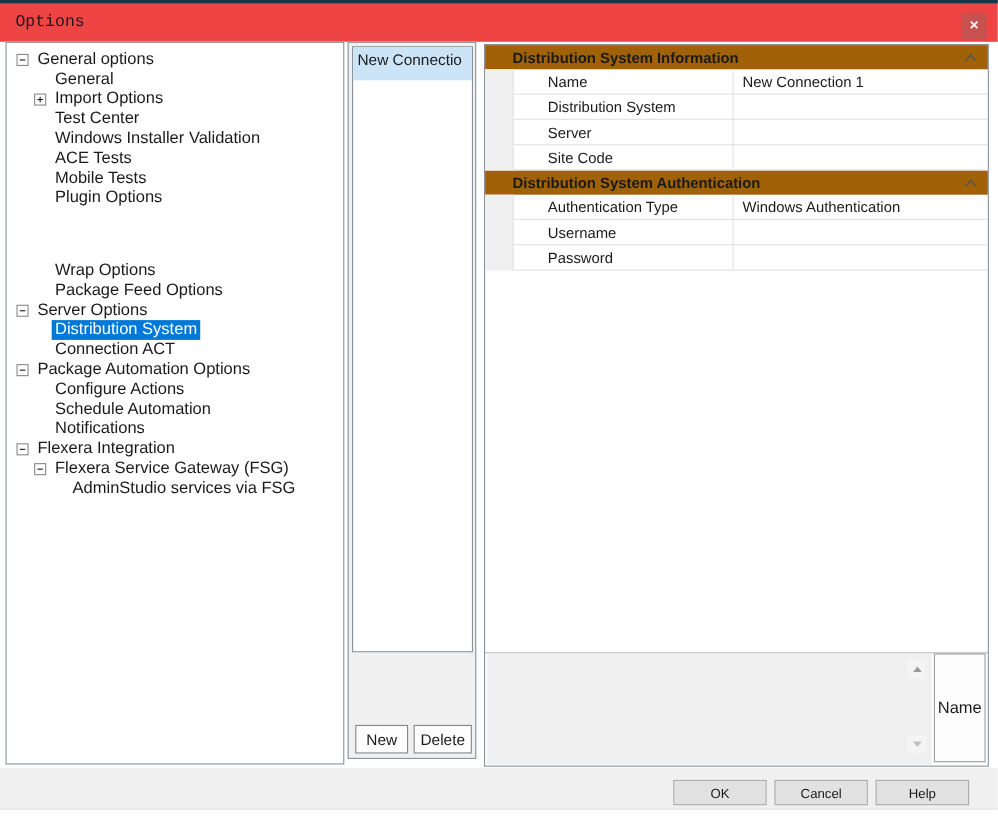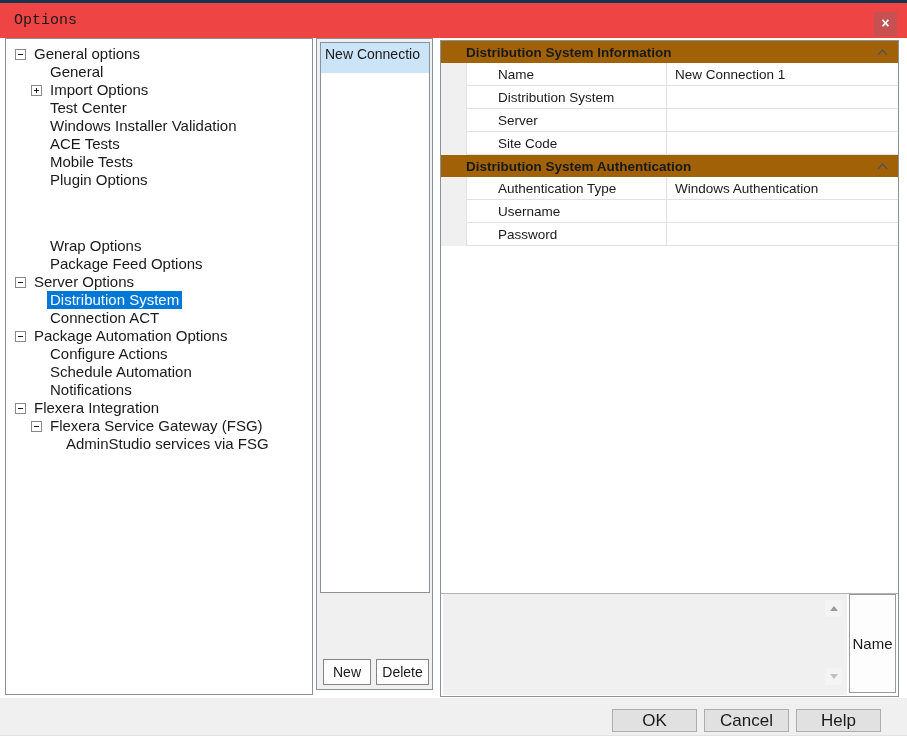--- a/index.html
+++ b/index.html
@@ -60,21 +60,21 @@
   .tri-up{width:0;height:0;border-left:4px solid transparent;border-right:4px solid transparent;border-bottom:5px solid #9a9a9a;}
   .tri-down{width:0;height:0;border-left:4px solid transparent;border-right:4px solid transparent;border-top:5px solid #c0c0c0;}
   .test-btn{position:absolute;left:408px;top:553px;width:47px;height:99px;background:#fdfdfd;
             border:1px solid #9a9a9a;box-sizing:border-box;font-size:15px;
             display:flex;align-items:center;justify-content:center;cursor:default;}
 
   
   .footer{position:absolute;left:0;top:698px;width:907px;height:38px;background:#f0f0f0;
           border-bottom:1px solid #dfe3e6;box-sizing:border-box;}
   .footer-btn{position:absolute;top:11px;width:85px;height:23px;background:#e1e1e1;border:1px solid #adadad;
-              box-sizing:border-box;font-size:17px;display:flex;align-items:center;justify-content:center;cursor:default;}
+              box-sizing:border-box;font-size:12px;display:flex;align-items:center;justify-content:center;cursor:default;}
   .ok-btn{left:612px;}
   .cancel-btn{left:704px;}
   .help-btn{left:796px;}
 </style>
 </head>
 <body>
 
 <div class="titlebar">
   <div class="title">Options</div>
   <div class="close-btn">

